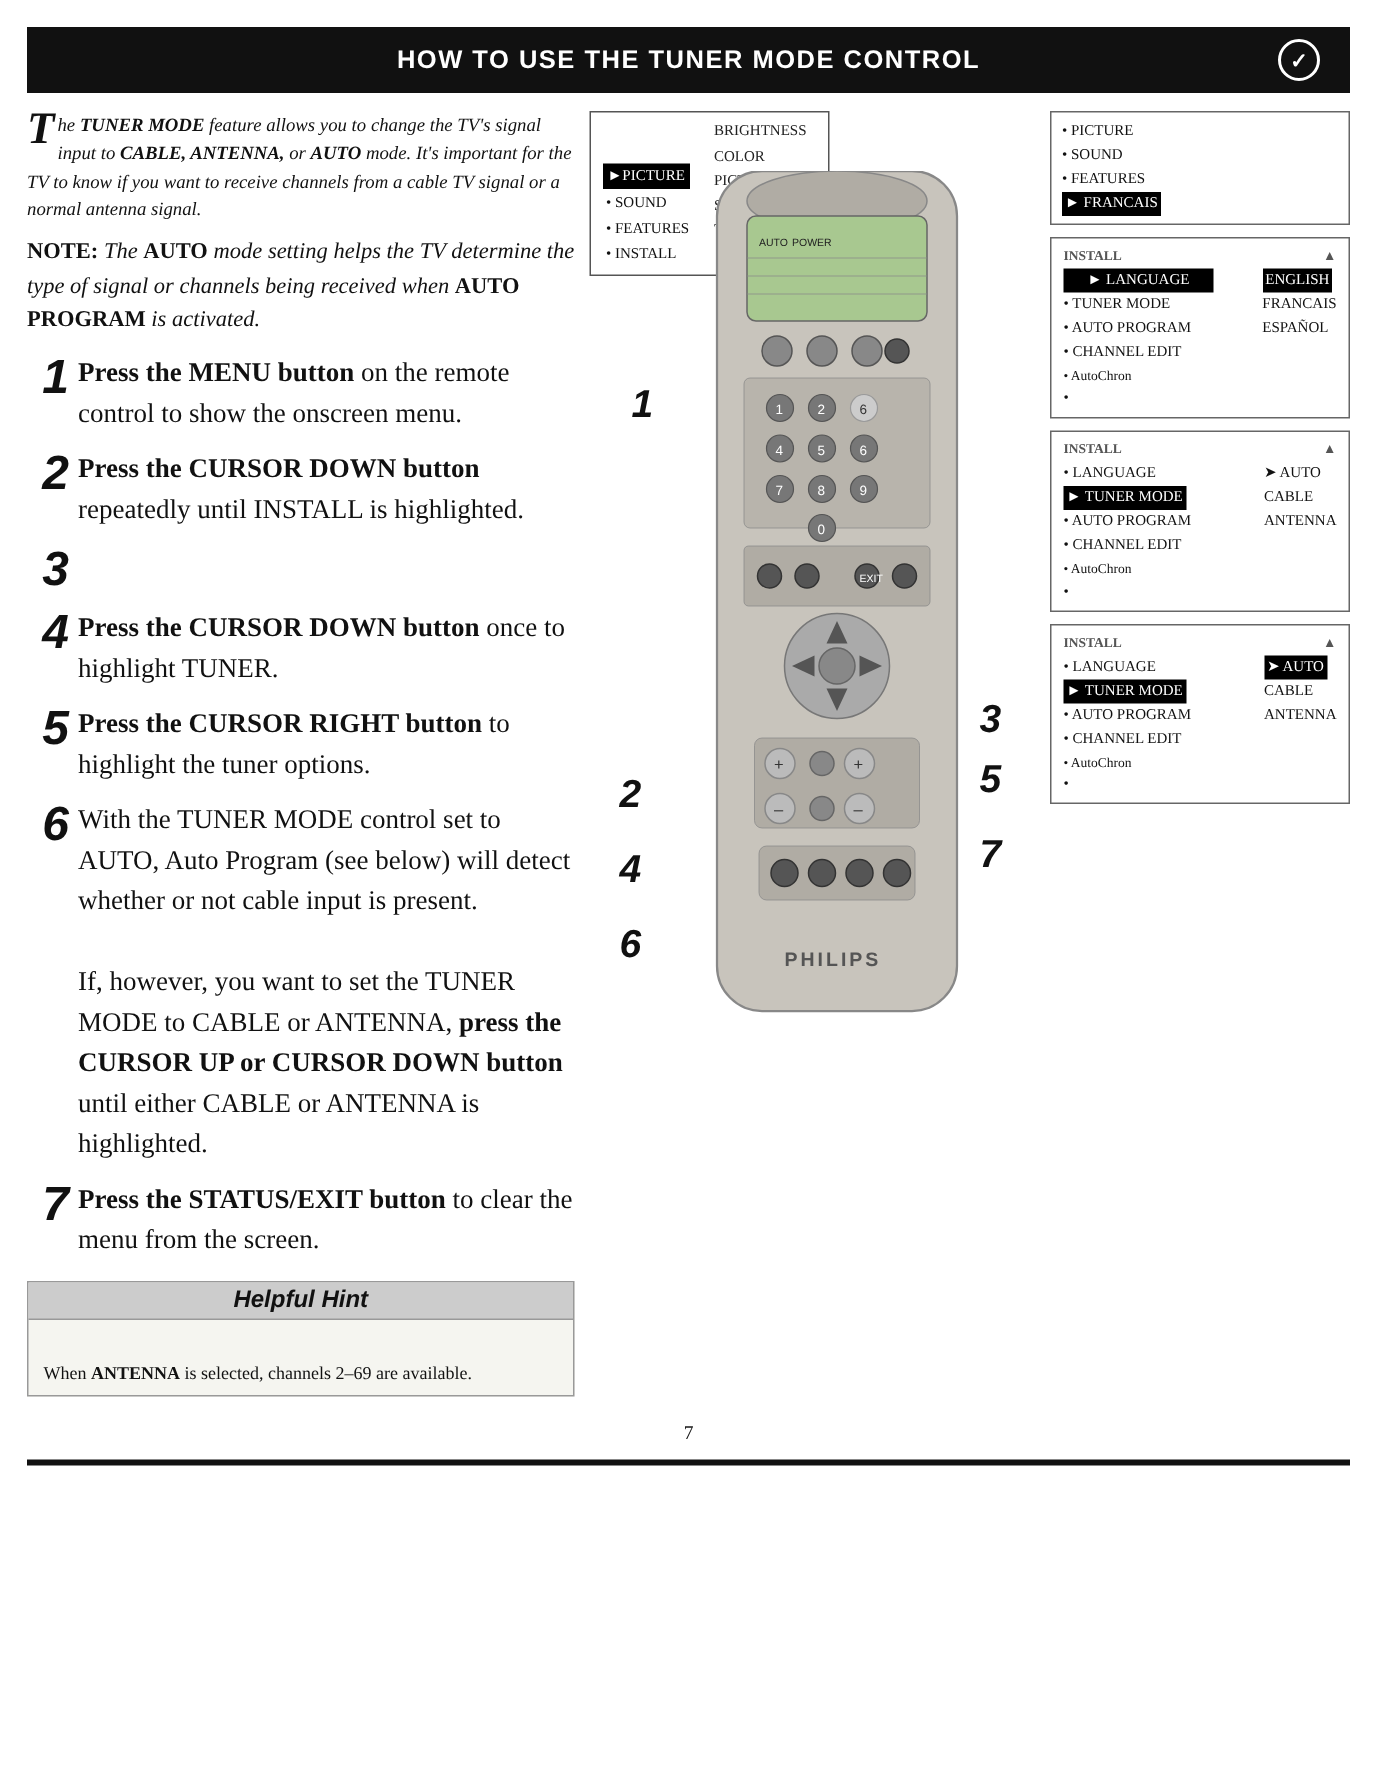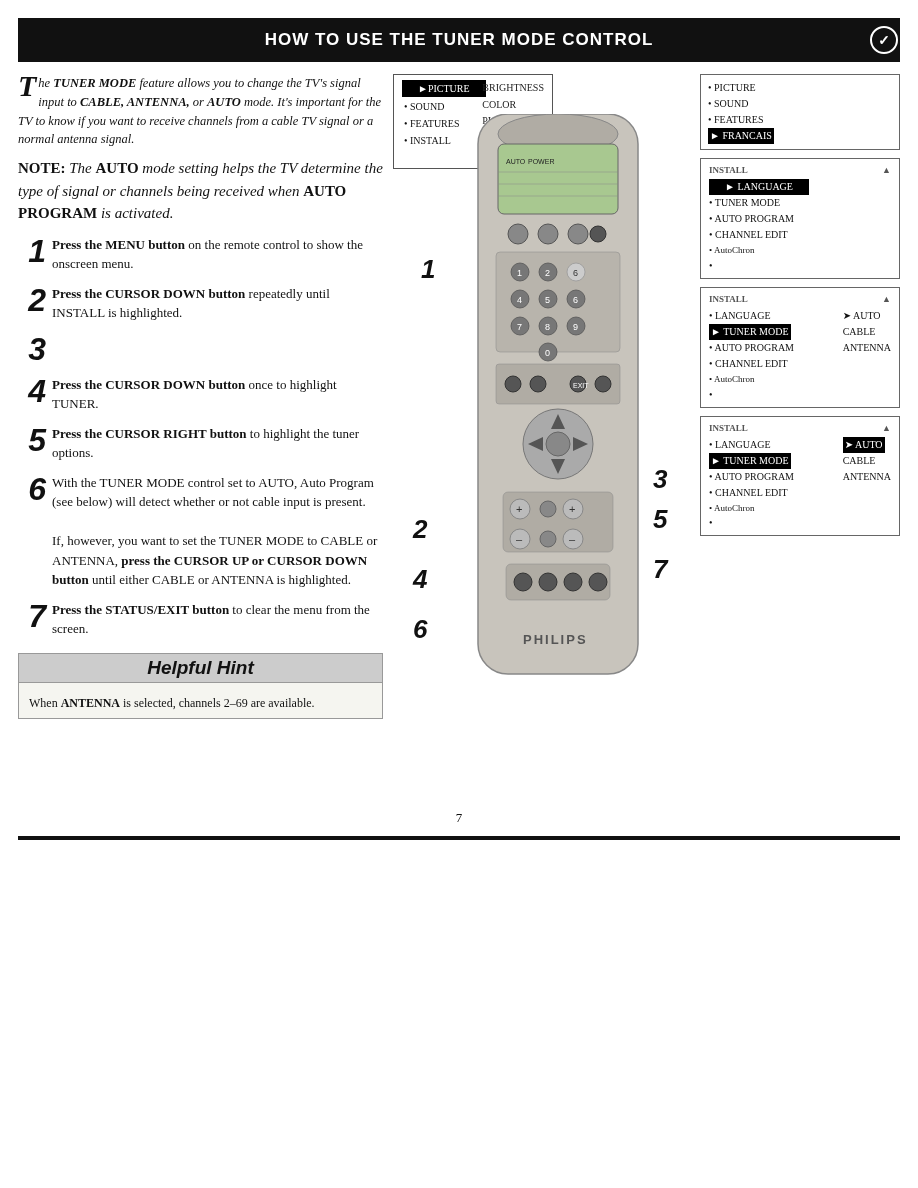--- a/index.html
+++ b/index.html
@@ -11,21 +11,21 @@
       font-size: 13px;
       color: #111;
       position: relative;
     }
 
     
     .page-header {
       background: #111;
       color: #fff;
       text-align: center;
-      padding: 8px 2px;
+      padding: 8px 20px;
       margin: 18px 18px 0 18px;
       display: flex;
       align-items: center;
       justify-content: space-between;
     }
     .page-header-title {
       font-size: 17px;
       font-weight: bold;
       letter-spacing: 1px;
       text-transform: uppercase;
@@ -99,41 +99,41 @@
       font-size: 32px;
       font-weight: bold;
       font-family: Arial, sans-serif;
       line-height: 1;
       flex-shrink: 0;
       width: 28px;
       text-align: right;
       font-style: italic;
     }
     .step-text {
-      font-size: 13px;
+      font-size: 18px;
       line-height: 1.5;
       flex: 1;
     }
     .step-text strong {
       font-weight: bold;
     }
 
     
     .hint-box {
       border: 1px solid #999;
       margin-top: 14px;
       background: #f5f5f0;
     }
     .hint-header {
       background: #ccc;
       text-align: center;
       padding: 3px 8px;
       font-style: italic;
       font-weight: bold;
-      font-size: 19px;
+      font-size: 16px;
       font-family: Arial, sans-serif;
       border-bottom: 1px solid #999;
     }
     .hint-content {
       padding: 6px 10px;
       font-size: 12px;
       line-height: 1.5;
     }
 
     
@@ -241,36 +241,36 @@
         <div class="step-text">
           <strong>Press the STATUS/EXIT button</strong> to clear the menu from the screen.
         </div>
       </li>
 
     </ul>
 
     <div class="hint-box">
       <div class="hint-header">Helpful Hint</div>
       <div class="hint-content">
-        <p style="margin-top:5px;">When <strong>ANTENNA</strong> is selected, channels 2–69 are available.</p>
+        <p style="margin-top:20px;">When <strong>ANTENNA</strong> is selected, channels 2–69 are available.</p>
       </div>
     </div>
 
   </div>
 
   <div class="right-col">
 
     <div class="diagrams-area" style="position:relative; width:100%; min-height:720px;">
 
       <div style="position:absolute; left:0; top:0; display:flex; flex-direction:column; gap:6px;">
 
         <div class="menu-screen-box" style="width:160px; position:relative; left:0; top:0;">
           <div style="display:flex; gap:4px;">
             <div style="min-width:70px;">
-              <div style="background:#000;color:#fff;padding:0 16px;font-size:10px;display:inline-block; margin-bottom:1px;">►PICTURE</div>
+              <div style="background:#000;color:#fff;padding:0 3px;font-size:10px;display:inline-block; margin-bottom:1px;margin-top:29px;">►PICTURE</div>
               <div style="font-size:10px; padding-left:2px;">• SOUND</div>
               <div style="font-size:10px; padding-left:2px;">• FEATURES</div>
               <div style="font-size:10px; padding-left:2px;">• INSTALL</div>
             </div>
             <div style="font-size:10px; color:#222; line-height:1.65;">
               <div>BRIGHTNESS</div>
               <div>COLOR</div>
               <div>PICTURE</div>
               <div>SHARPNESS</div>
               <div>TINT</div>
@@ -397,20 +397,25 @@
           <div style="font-size:9px; color:#555; margin-bottom:2px; font-weight:bold;">INSTALL <span style="float:right;">▲</span></div>
           <div style="display:flex;">
             <div style="flex:1;">
               <div style="background:#000;color:#fff;padding:0 16px; display:inline-block;">► LANGUAGE</div>
               <div>• TUNER MODE</div>
               <div>• AUTO PROGRAM</div>
               <div>• CHANNEL EDIT</div>
               <div style="font-size:9px;">• AutoChron</div>
               <div>•</div>
             </div>
+            <div style="text-align:left; padding-left:4px;">
+              <div style="background:#000;color:#fff;padding:0 2px; display:inline-block; font-size:10px;">ENGLISH</div>
+              <div>FRANCAIS</div>
+              <div>ESPAÑOL</div>
+            </div>
           </div>
         </div>
 
         <div style="border:1px solid #666; padding:4px 8px; background:#fff; font-size:10px; line-height:1.6;">
           <div style="font-size:9px; color:#555; margin-bottom:2px; font-weight:bold;">INSTALL <span style="float:right;">▲</span></div>
           <div style="display:flex;">
             <div style="flex:1;">
               <div>• LANGUAGE</div>
               <div style="background:#000;color:#fff;padding:0 2px; display:inline-block;">► TUNER MODE</div>
               <div>• AUTO PROGRAM</div>

